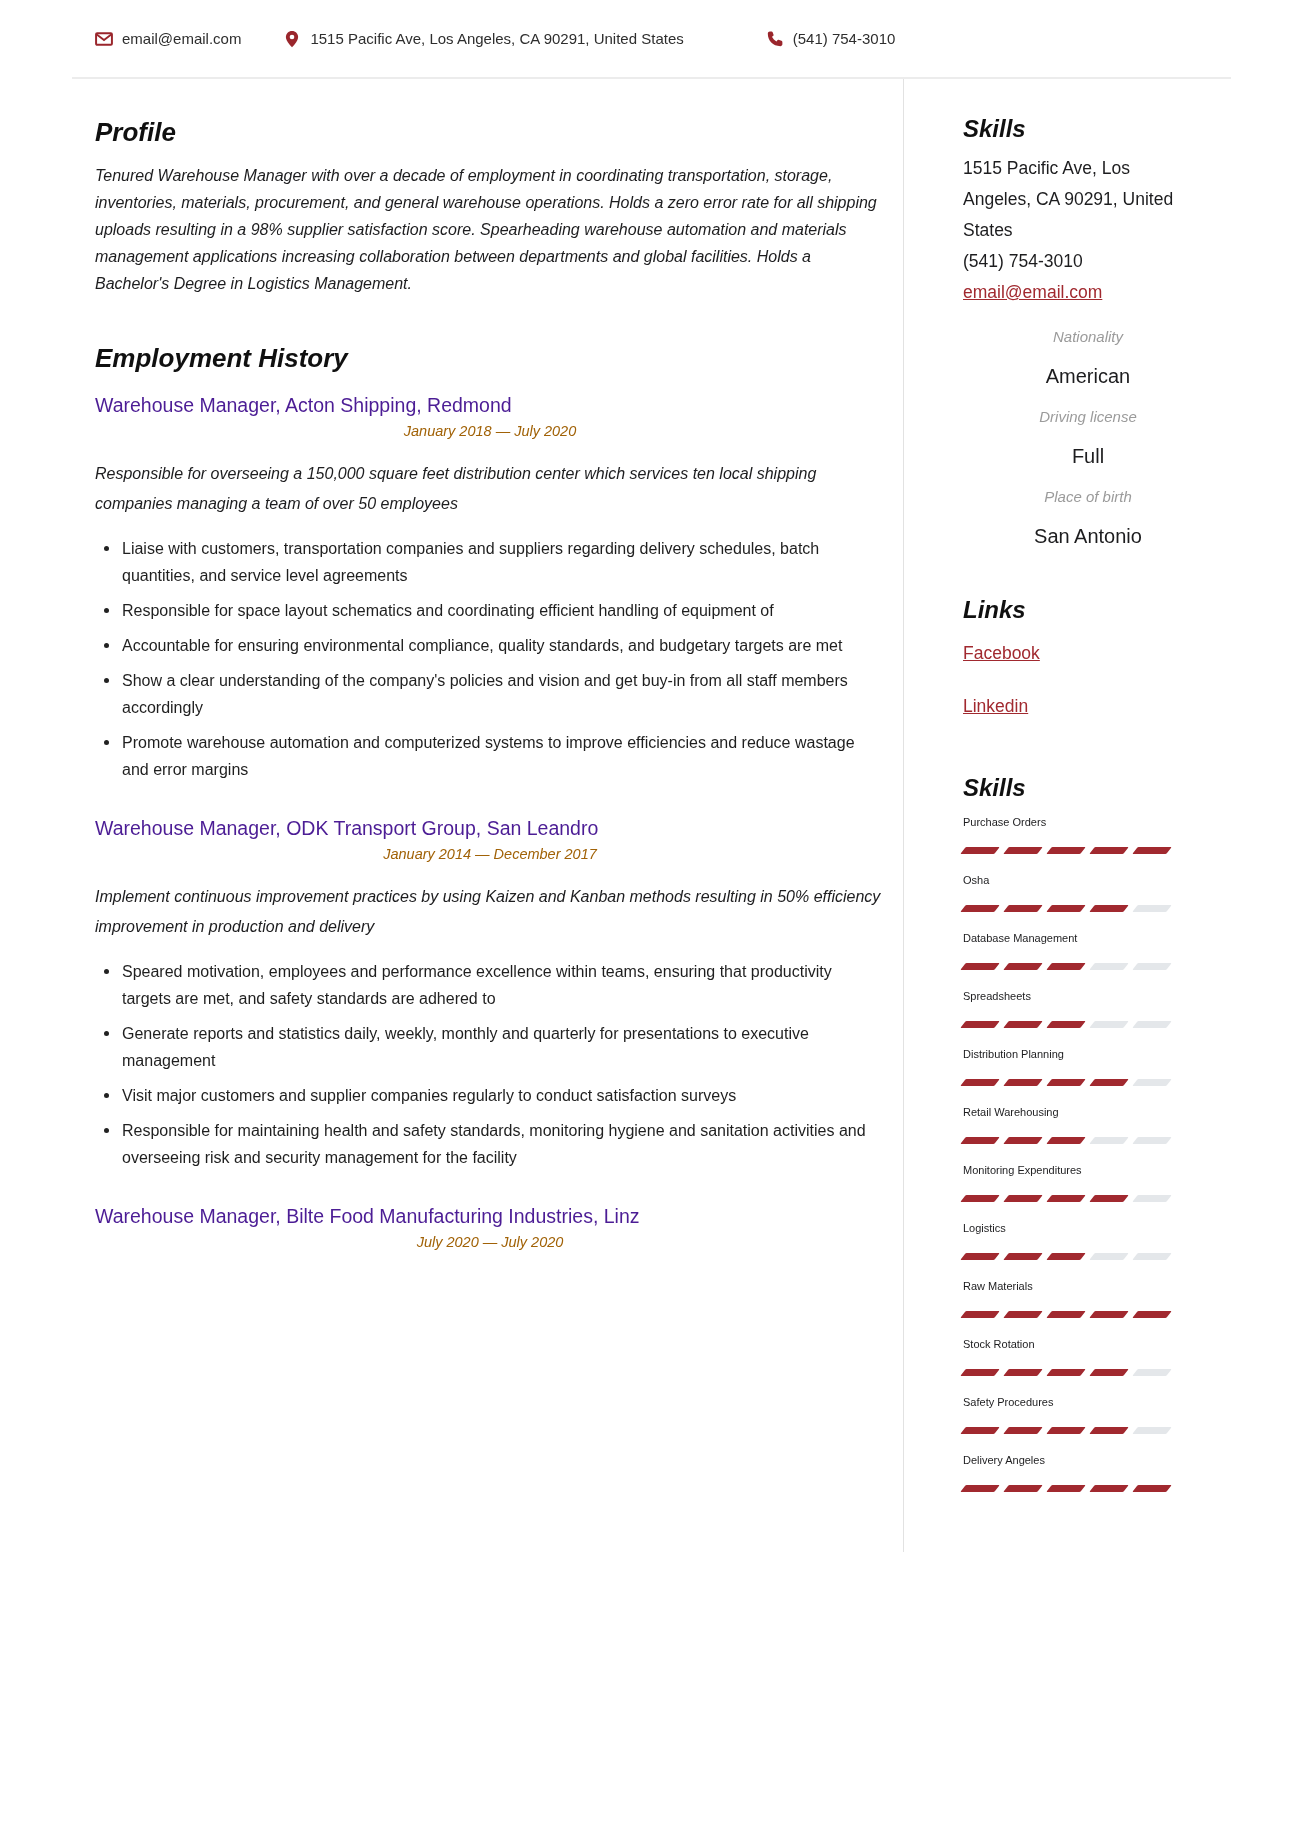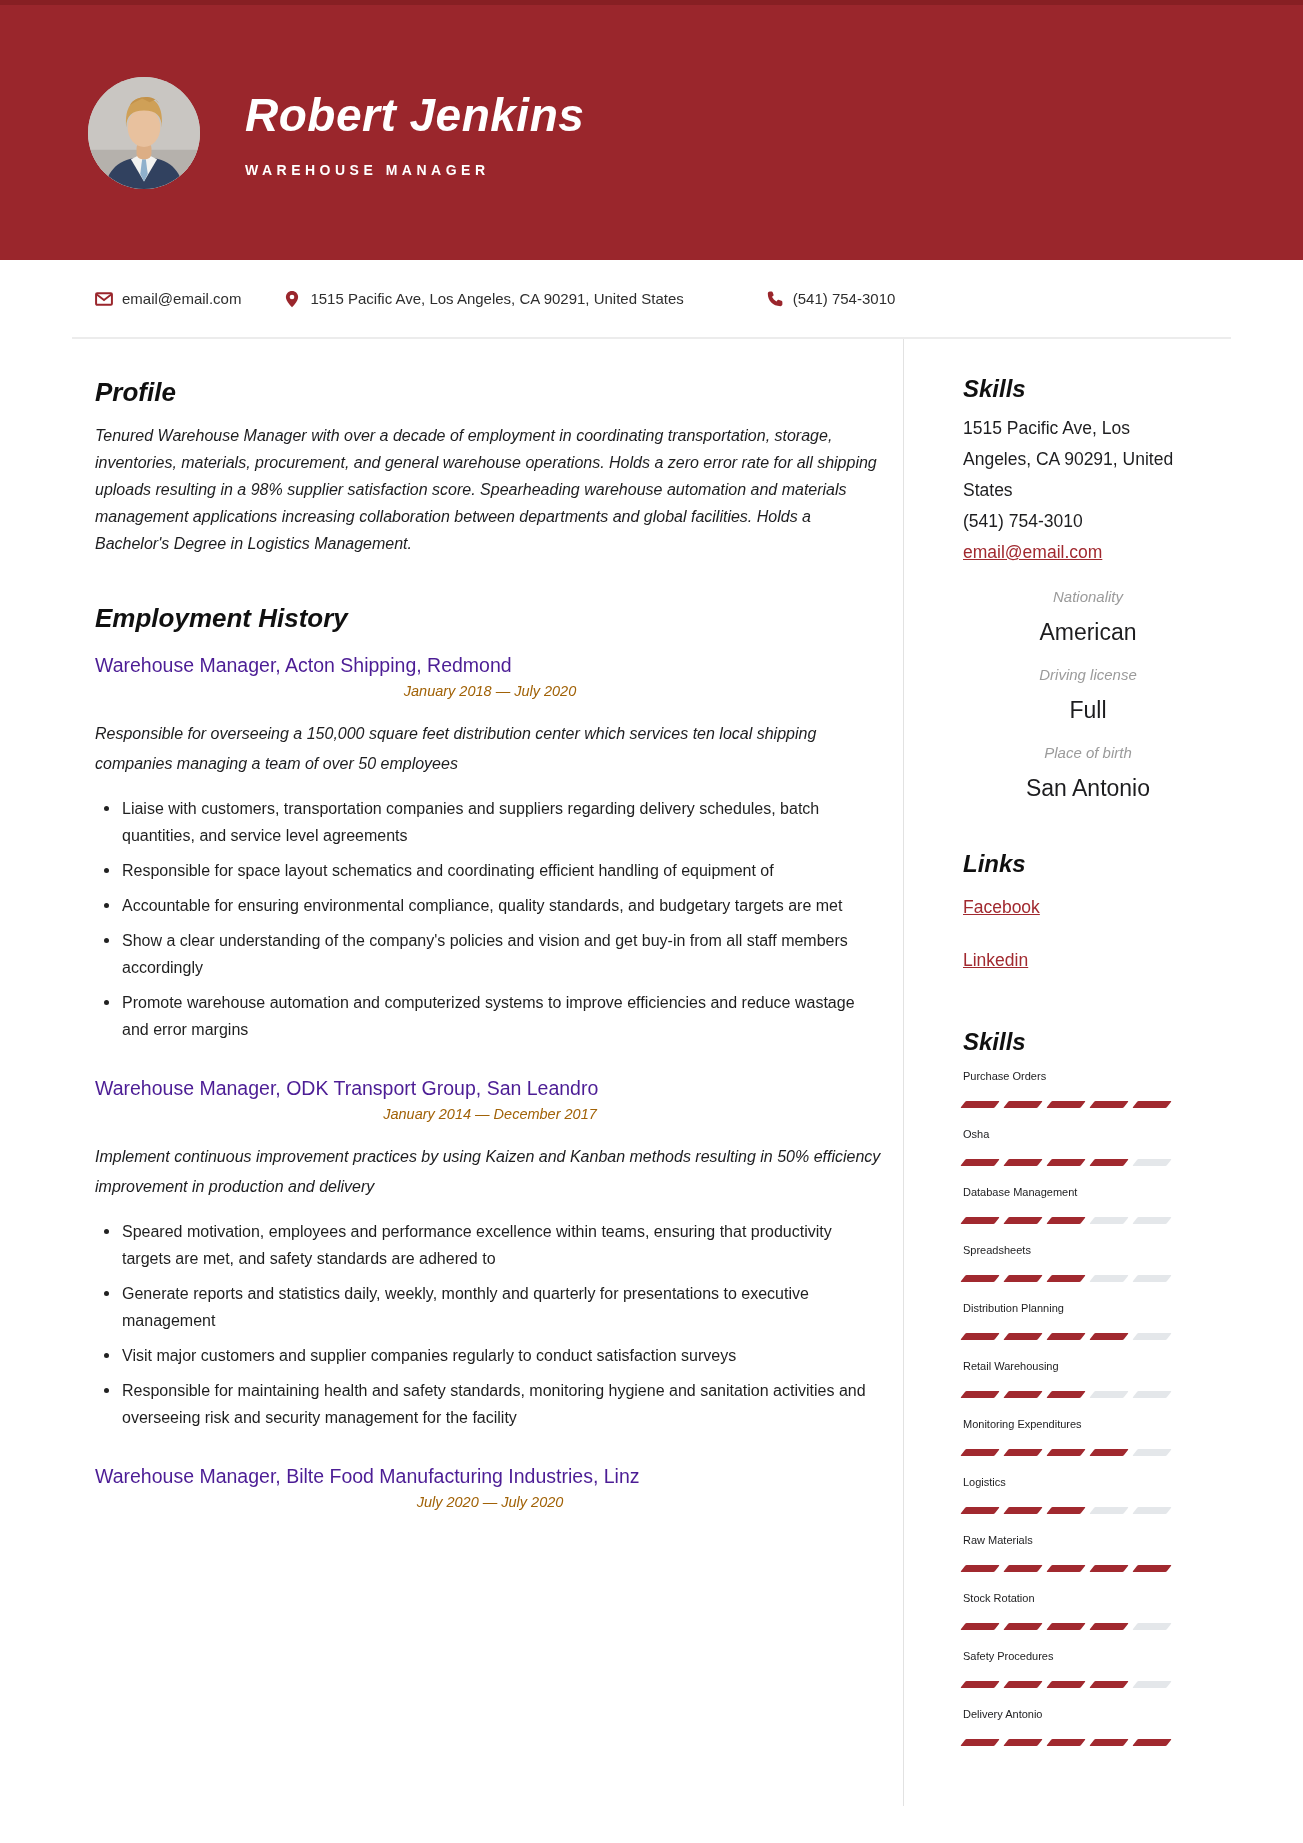--- a/index.html
+++ b/index.html
@@ -45,53 +45,34 @@
 
   
   h3.side-sec { margin-top:36px; font-size:24px; font-weight:bold; font-style:italic; color:#101010; }
   h3.side-sec.links { margin-top:48px; }
   h3.side-sec.skills { margin-top:52px; }
   .sb-address { margin-top:10px; width:230px; font-size:17.5px; color:#1d1d1f; line-height:31px; }
   .sb-line { font-size:17.5px; color:#1d1d1f; line-height:31px; }
   a.red-link { color:var(--link,#a1292f); text-decoration:underline; font-size:17.5px; line-height:31px; display:inline-block; }
   .field { margin-top:20px;text-align:center; }
   .field-label { font-size:15px; font-style:italic; color:#9b9b9b; }
-  .field-value { margin-top:14px; font-size:23px; color:#1d1d1f; }
+  .field-value { margin-top:20px; font-size:20px; color:#1d1d1f; }
   .link-item { margin-top:14px; margin-bottom:22px; }
   .skill { margin-top:14px; margin-bottom:20px; }
   .skill-name { font-size:11px; color:#1d1d1f; height:22px; }
   .skill-bar { display:flex; margin-top:9px; width:206px; }
   .seg { width:34px; height:7px; margin-right:9px; transform:skewX(-38deg); border-radius:1px; background:var(--bar-empty,#e4e7ea); }
   .seg:last-child { margin-right:0; }
   .seg.filled { background:var(--bar-filled,#a1292f); }
 </style>
 </head>
 <body>
 
 <div class="page">
 
-  <header class="header">
-    <div class="avatar">
-      <svg viewBox="0 0 120 120">
-        <rect x="0" y="0" width="120" height="120" fill="#c9c6c2"></rect>
-        <rect x="0" y="78" width="120" height="42" fill="#b5b1ac"></rect>
-        <path d="M18 122 C20 96 38 86 60 86 C82 86 100 96 102 122 Z" fill="#31415f"></path>
-        <path d="M46 88 L60 112 L74 88 L66 84 L54 84 Z" fill="#f2f2f0"></path>
-        <path d="M58 88 L62 88 L64 104 L60 112 L56 104 Z" fill="#8fb0cc"></path>
-        <rect x="52" y="70" width="16" height="18" rx="6" fill="#dcae85"></rect>
-        <ellipse cx="60" cy="54" rx="17.5" ry="21" fill="#e8c19e"></ellipse>
-        <path d="M41 54 C39 32 48 22 60 22 C73 22 81 32 79 54 C79 42 73 36 60 36 C47 36 41 42 41 54 Z" fill="#cfa057"></path>
-        <path d="M45 30 C50 20 70 18 76 28 L72 24 L66 27 L58 23 L50 27 Z" fill="#c3924a"></path>
-      </svg>
-    </div>
-    <div class="name-block">
-      <h1 class="name">Robert Jenkins</h1>
-      <div class="job-title">WAREHOUSE MANAGER</div>
-    </div>
-  </header>
 
   <div class="contact-bar">
     <div class="contact-item">
       <span class="cicon">
         <svg viewBox="0 0 20 20">
             <rect x="1.2" y="3.5" width="17.6" height="13" rx="1.2" fill="none" stroke="#9a262c" stroke-width="2.2"></rect>
             <path d="M2 5 L10 11.2 L18 5" fill="none" stroke="#9a262c" stroke-width="2"></path>
           </svg>
       </span>
       <span>email@email.com</span>
@@ -292,21 +273,21 @@
     <div class="skill-name">Safety Procedures</div>
     <div class="skill-bar">
       <span class="seg filled"></span>
               <span class="seg filled"></span>
               <span class="seg filled"></span>
               <span class="seg filled"></span>
               <span class="seg"></span>
     </div>
   </div>
   <div class="skill">
-    <div class="skill-name">Delivery Antonio</div>
+    <div class="skill-name">Delivery Angeles</div>
     <div class="skill-bar">
       <span class="seg filled"></span>
               <span class="seg filled"></span>
               <span class="seg filled"></span>
               <span class="seg filled"></span>
               <span class="seg filled"></span>
     </div>
   </div>
         </div>
     </aside>

